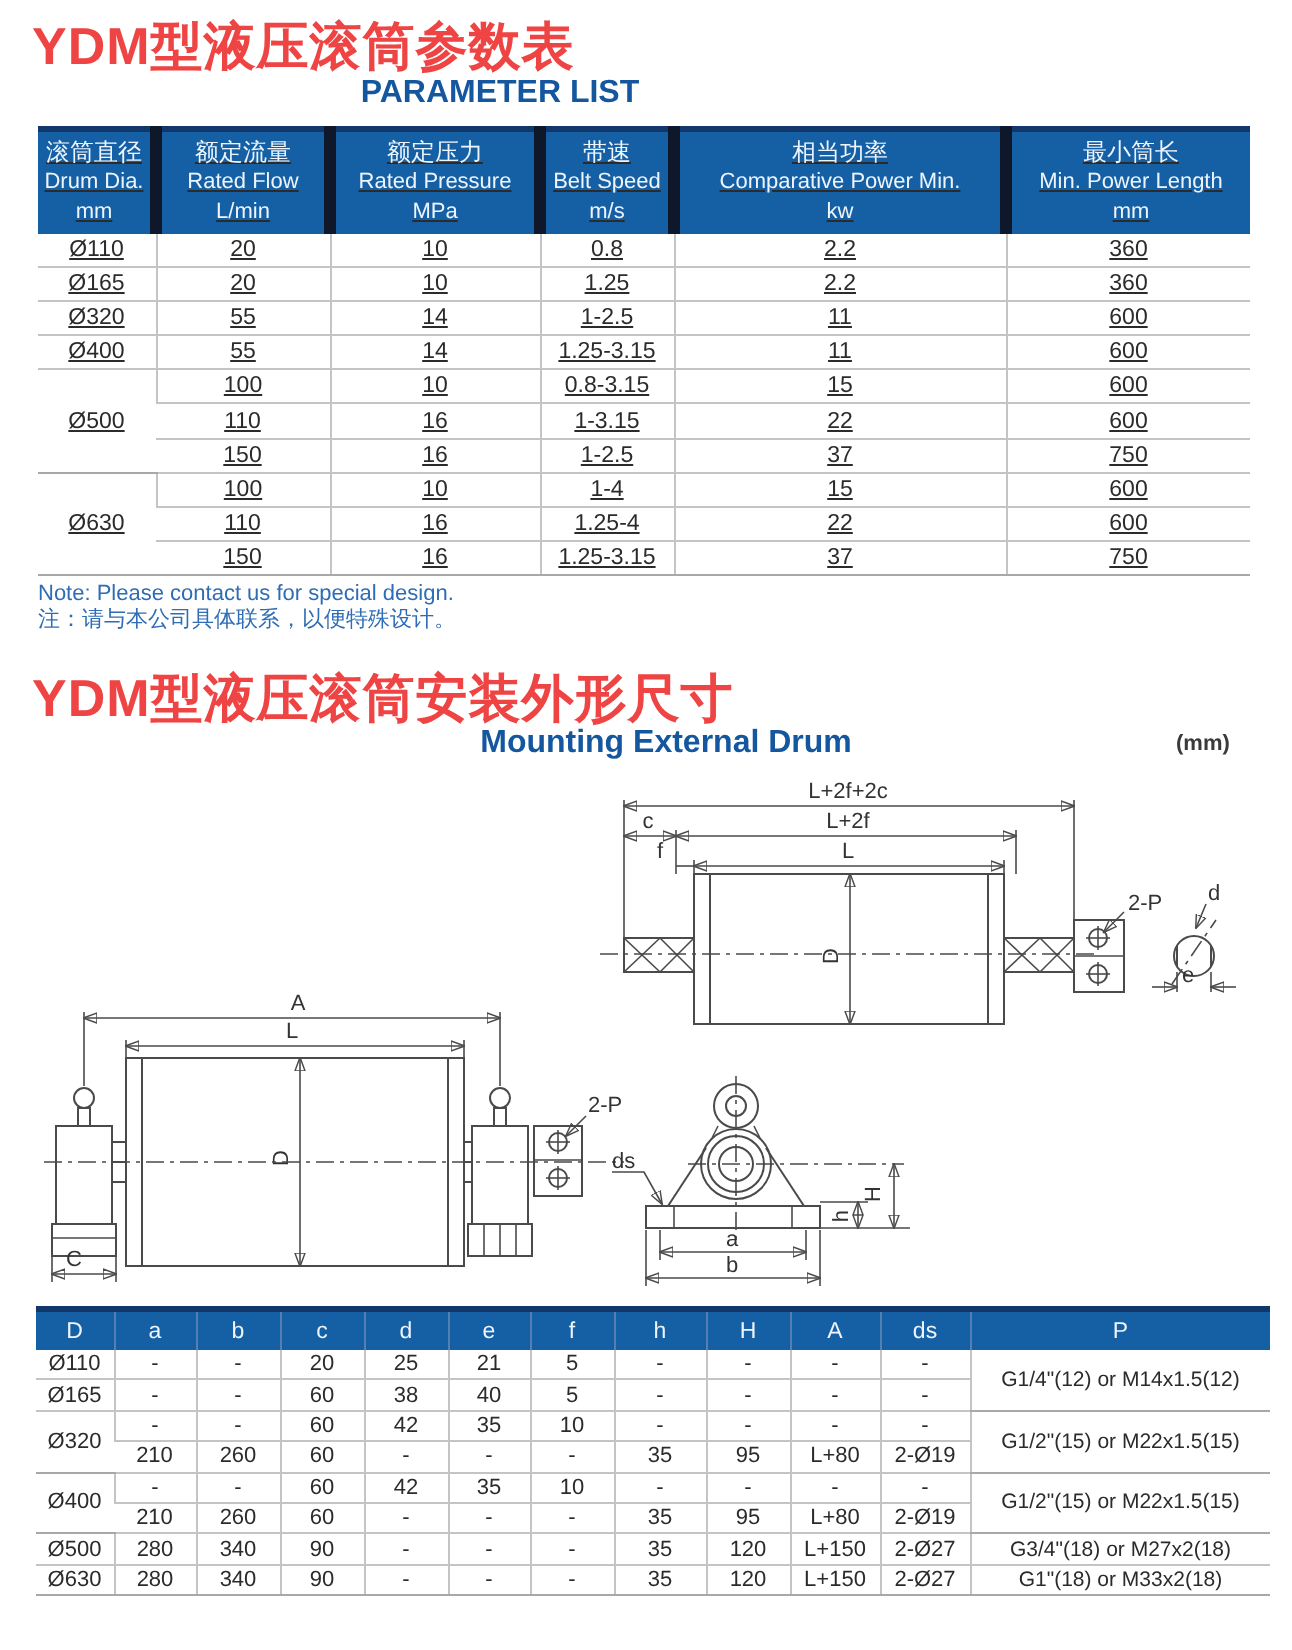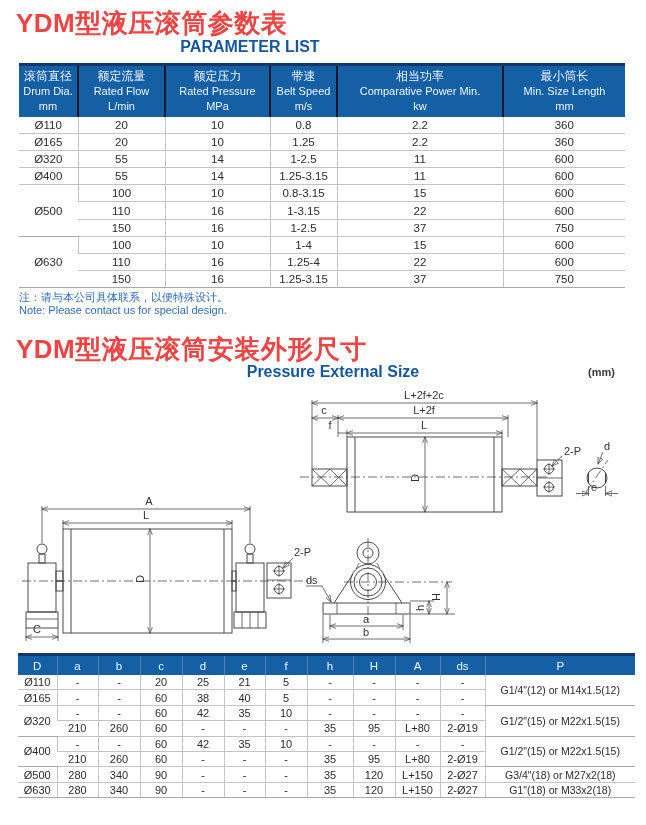--- a/index.html
+++ b/index.html
@@ -11,21 +11,21 @@
   .unit-note{font-size:11px;color:#3a3a3a;font-weight:bold;}
   .note{font-size:11px;line-height:13px;color:#2e6cb5;}
 
   table{border-collapse:collapse;table-layout:fixed;}
   th,td{padding:0;margin:0;}
 
   
   .pt{width:606px;font-size:11.5px;}
   .pt th{background:#1560a5;color:#eef4fb;font-weight:normal;vertical-align:middle;
          border-top:3px solid #12386b;padding:3px 0;}
-  .pt th + th{border-left:2px solid #0f172a;text-align:center;}
+  .pt th + th{border-left:6px solid #0f172a;text-align:center;}
   .pt .hz{font-size:12px;line-height:15px;}
   .pt .he{font-size:11px;line-height:15px;}
   .pt .hu{font-size:11px;line-height:15px;}
   .pt td{height:16.1px;text-align:center;color:#2b2b2b;border-top:1px solid #c4c4c4;}
   .pt tbody tr:first-child td{border-top:none;}
   .pt td + td{border-left:1px solid #c4c4c4;}
   .pt td.merged + td{border-left:1px solid #c4c4c4;}
   .pt tbody tr:last-child td{border-bottom:1px solid #a8a8a8;}
   .pt td[rowspan]{border-bottom:1px solid #a8a8a8;}
 
@@ -50,21 +50,21 @@
   .dw .thin{stroke-width:0.8;}
 </style>
 </head>
 <body>
 
 <div class="page">
 
   <div class="t-abs h1" style="left:16px;top:6px;">YDM型液压滚筒参数表</div>
   <div class="t-abs h2" style="left:0;top:38px;width:500px;">PARAMETER LIST</div>
 
-  <table class="pt t-abs" style="left:19px;top:63px;">
+  <table class="pt t-abs" style="left:19px;top:63px;text-decoration:underline;">
     <colgroup>
         <col style="width:59px">
         <col style="width:87px">
         <col style="width:105px">
         <col style="width:67px">
         <col style="width:166px">
         <col style="width:122px">
       </colgroup>
     <thead>
       <tr>
@@ -88,21 +88,21 @@
             <div class="he">Belt Speed</div>
             <div class="hu">m/s</div>
           </th>
         <th>
             <div class="hz">相当功率</div>
             <div class="he">Comparative Power Min.</div>
             <div class="hu">kw</div>
           </th>
         <th>
             <div class="hz">最小筒长</div>
-            <div class="he">Min. Size Length</div>
+            <div class="he">Min. Power Length</div>
             <div class="hu">mm</div>
           </th>
       </tr>
     </thead>
     <tbody>
       <tr>
           <td>Ø110</td>
           <td>20</td>
           <td>10</td>
           <td>0.8</td>
@@ -174,26 +174,26 @@
           <td>150</td>
           <td>16</td>
           <td>1.25-3.15</td>
           <td>37</td>
           <td>750</td>
         </tr>
     </tbody>
   </table>
 
   <div class="t-abs note" style="left:19px;top:291px;">
+    <div>Note: Please contact us for special design.</div>
     <div>注：请与本公司具体联系，以便特殊设计。</div>
-    <div>Note: Please contact us for special design.</div>
   </div>
 
   <div class="t-abs h1" style="left:16px;top:332px;">YDM型液压滚筒安装外形尺寸</div>
-  <div class="t-abs h2" style="left:20px;top:363px;width:626px;">Pressure External Size</div>
+  <div class="t-abs h2" style="left:20px;top:363px;width:626px;">Mounting External Drum</div>
   <div class="t-abs unit-note" style="left:588px;top:366px;">(mm)</div>
 
   <svg class="dw" width="646" height="265" viewBox="0 0 646 265">
     <defs>
       <marker id="arr" viewBox="0 0 10 10" refX="9" refY="5" markerWidth="9" markerHeight="9" orient="auto-start-reverse">
         <path d="M0,1.5 L9.5,5 L0,8.5 z" fill="#4a4a4a" stroke="none"></path>
       </marker>
     </defs>
 
     <g>

